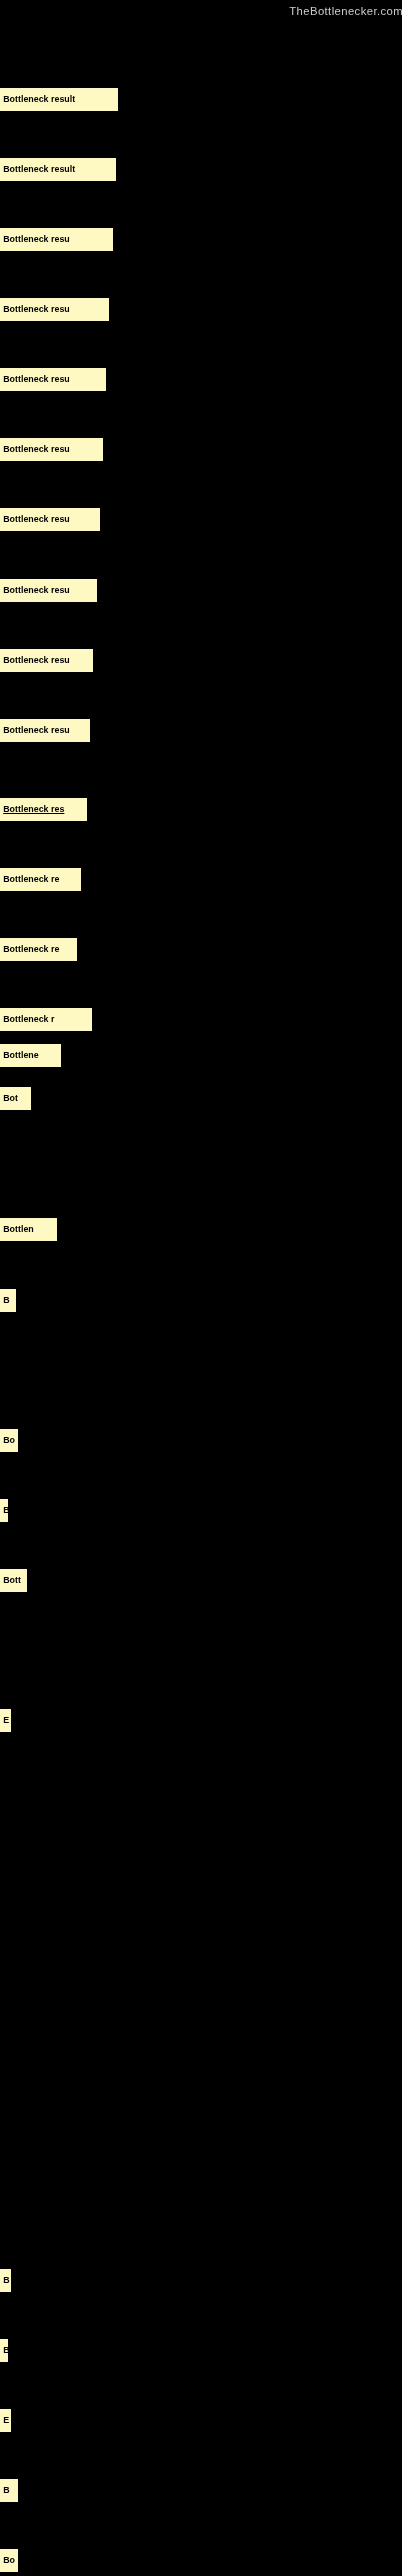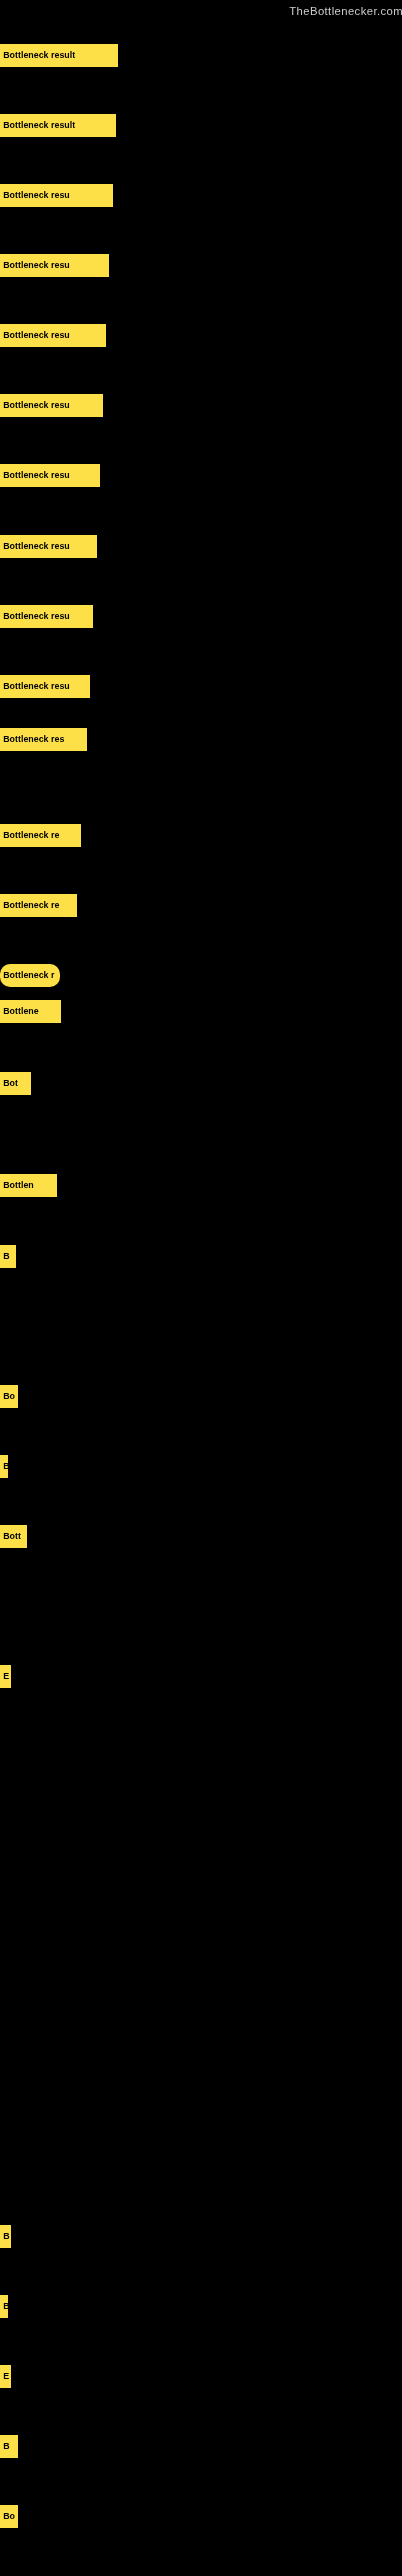--- a/index.html
+++ b/index.html
@@ -17,27 +17,28 @@
       padding: 4.8px 0 3.2px 0;
       letter-spacing: 0.4px;
     }
     .bar-row {
       position: absolute;
       left: 0;
       display: flex;
       align-items: center;
     }
     .bar-label {
-      background: #fde047;
+      background: #fef9c3;
       color: #000;
       font-size: 8.9px;
       font-weight: bold;
       padding: 1.6px 3.2px;
       white-space: nowrap;
       overflow: hidden;
+      margin-top: 44px;
     }
   </style>
 </head>
 <body>
 
 <div class="site-title">TheBottlenecker.com</div>
 
 <div id="bars-container">
     <div class="bar-row" style="top: 44px;">
       <div class="bar-label" style="width: 118px; min-height: 22.5px; display: flex; align-items: center;">Bottleneck result</div>
@@ -62,36 +63,36 @@
     </div>
     <div class="bar-row" style="top: 535px;">
       <div class="bar-label" style="width: 97px; min-height: 22.5px; display: flex; align-items: center;">Bottleneck resu</div>
     </div>
     <div class="bar-row" style="top: 605px;">
       <div class="bar-label" style="width: 93px; min-height: 22.5px; display: flex; align-items: center;">Bottleneck resu</div>
     </div>
     <div class="bar-row" style="top: 675px;">
       <div class="bar-label" style="width: 90px; min-height: 22.5px; display: flex; align-items: center;">Bottleneck resu</div>
     </div>
-    <div class="bar-row" style="top: 728px;">
+    <div class="bar-row" style="top: 754px; text-decoration: underline;">
       <div class="bar-label" style="width: 87px; min-height: 22.5px; display: flex; align-items: center;">Bottleneck res</div>
     </div>
     <div class="bar-row" style="top: 824px;">
       <div class="bar-label" style="width: 81px; min-height: 22.5px; display: flex; align-items: center;">Bottleneck re</div>
     </div>
     <div class="bar-row" style="top: 894px;">
       <div class="bar-label" style="width: 77px; min-height: 22.5px; display: flex; align-items: center;">Bottleneck re</div>
     </div>
     <div class="bar-row" style="top: 964px;">
-      <div class="bar-label" style="width: 60px; min-height: 22.5px; display: flex; align-items: center; border-radius: 10px;">Bottleneck r</div>
+      <div class="bar-label" style="width: 92px; min-height: 22.5px; display: flex; align-items: center;">Bottleneck r</div>
     </div>
     <div class="bar-row" style="top: 1000px;">
       <div class="bar-label" style="width: 61px; min-height: 22.5px; display: flex; align-items: center;">Bottlene</div>
     </div>
-    <div class="bar-row" style="top: 1072px;">
+    <div class="bar-row" style="top: 1043px;">
       <div class="bar-label" style="width: 31px; min-height: 22.5px; display: flex; align-items: center;">Bot</div>
     </div>
     <div class="bar-row" style="top: 1174px;">
       <div class="bar-label" style="width: 57px; min-height: 22.5px; display: flex; align-items: center;">Bottlen</div>
     </div>
     <div class="bar-row" style="top: 1245px;">
       <div class="bar-label" style="width: 16px; min-height: 22.5px; display: flex; align-items: center;">B</div>
     </div>
     <div class="bar-row" style="top: 1385px;">
       <div class="bar-label" style="width: 17.7px; min-height: 22.5px; display: flex; align-items: center;">Bo</div>

